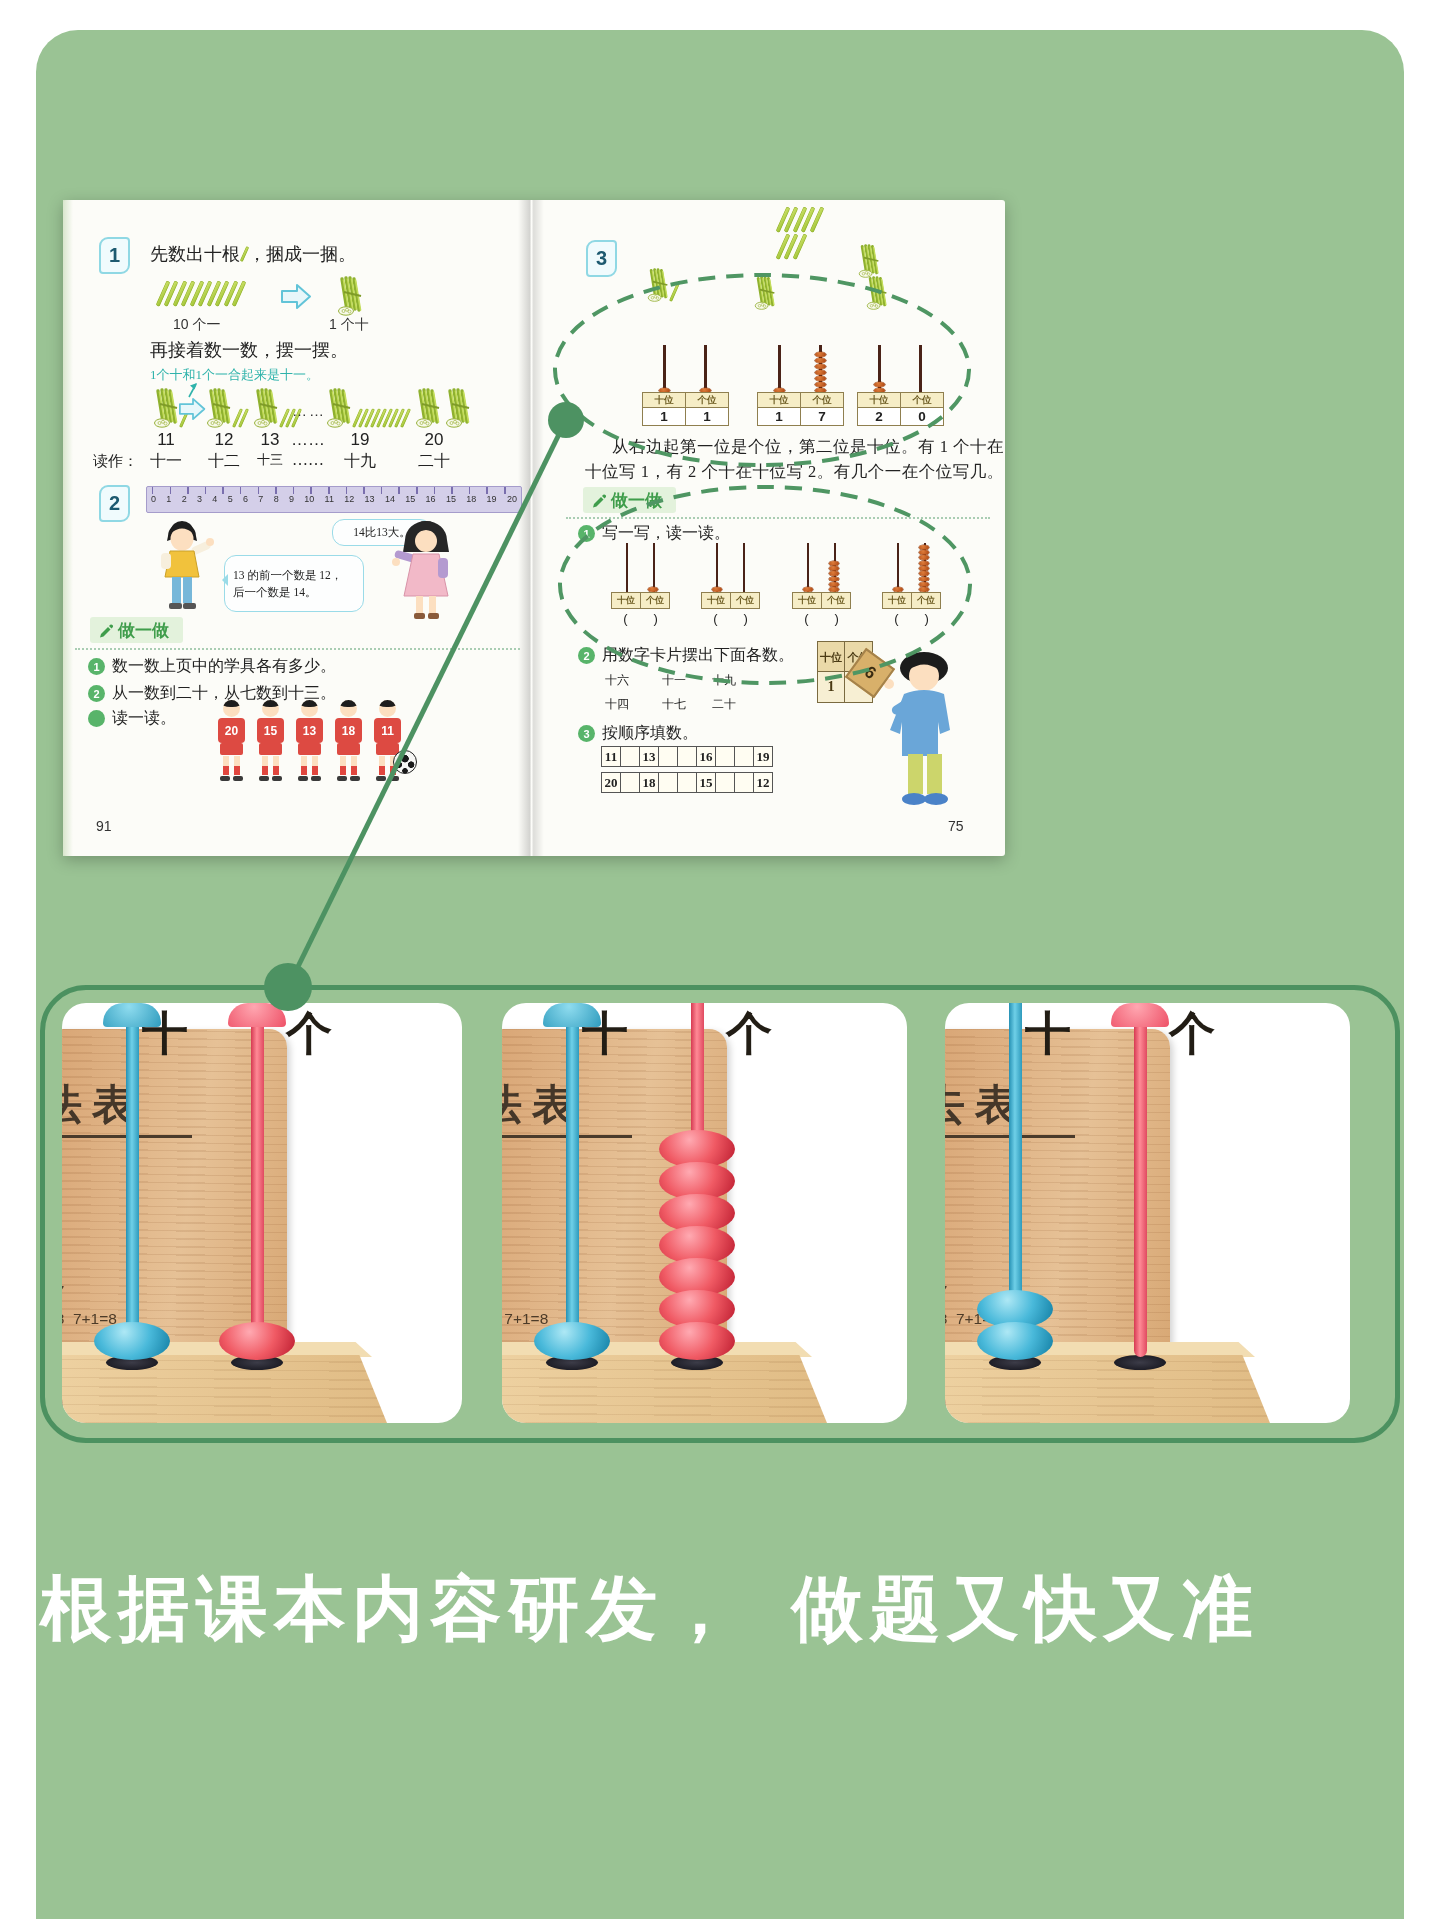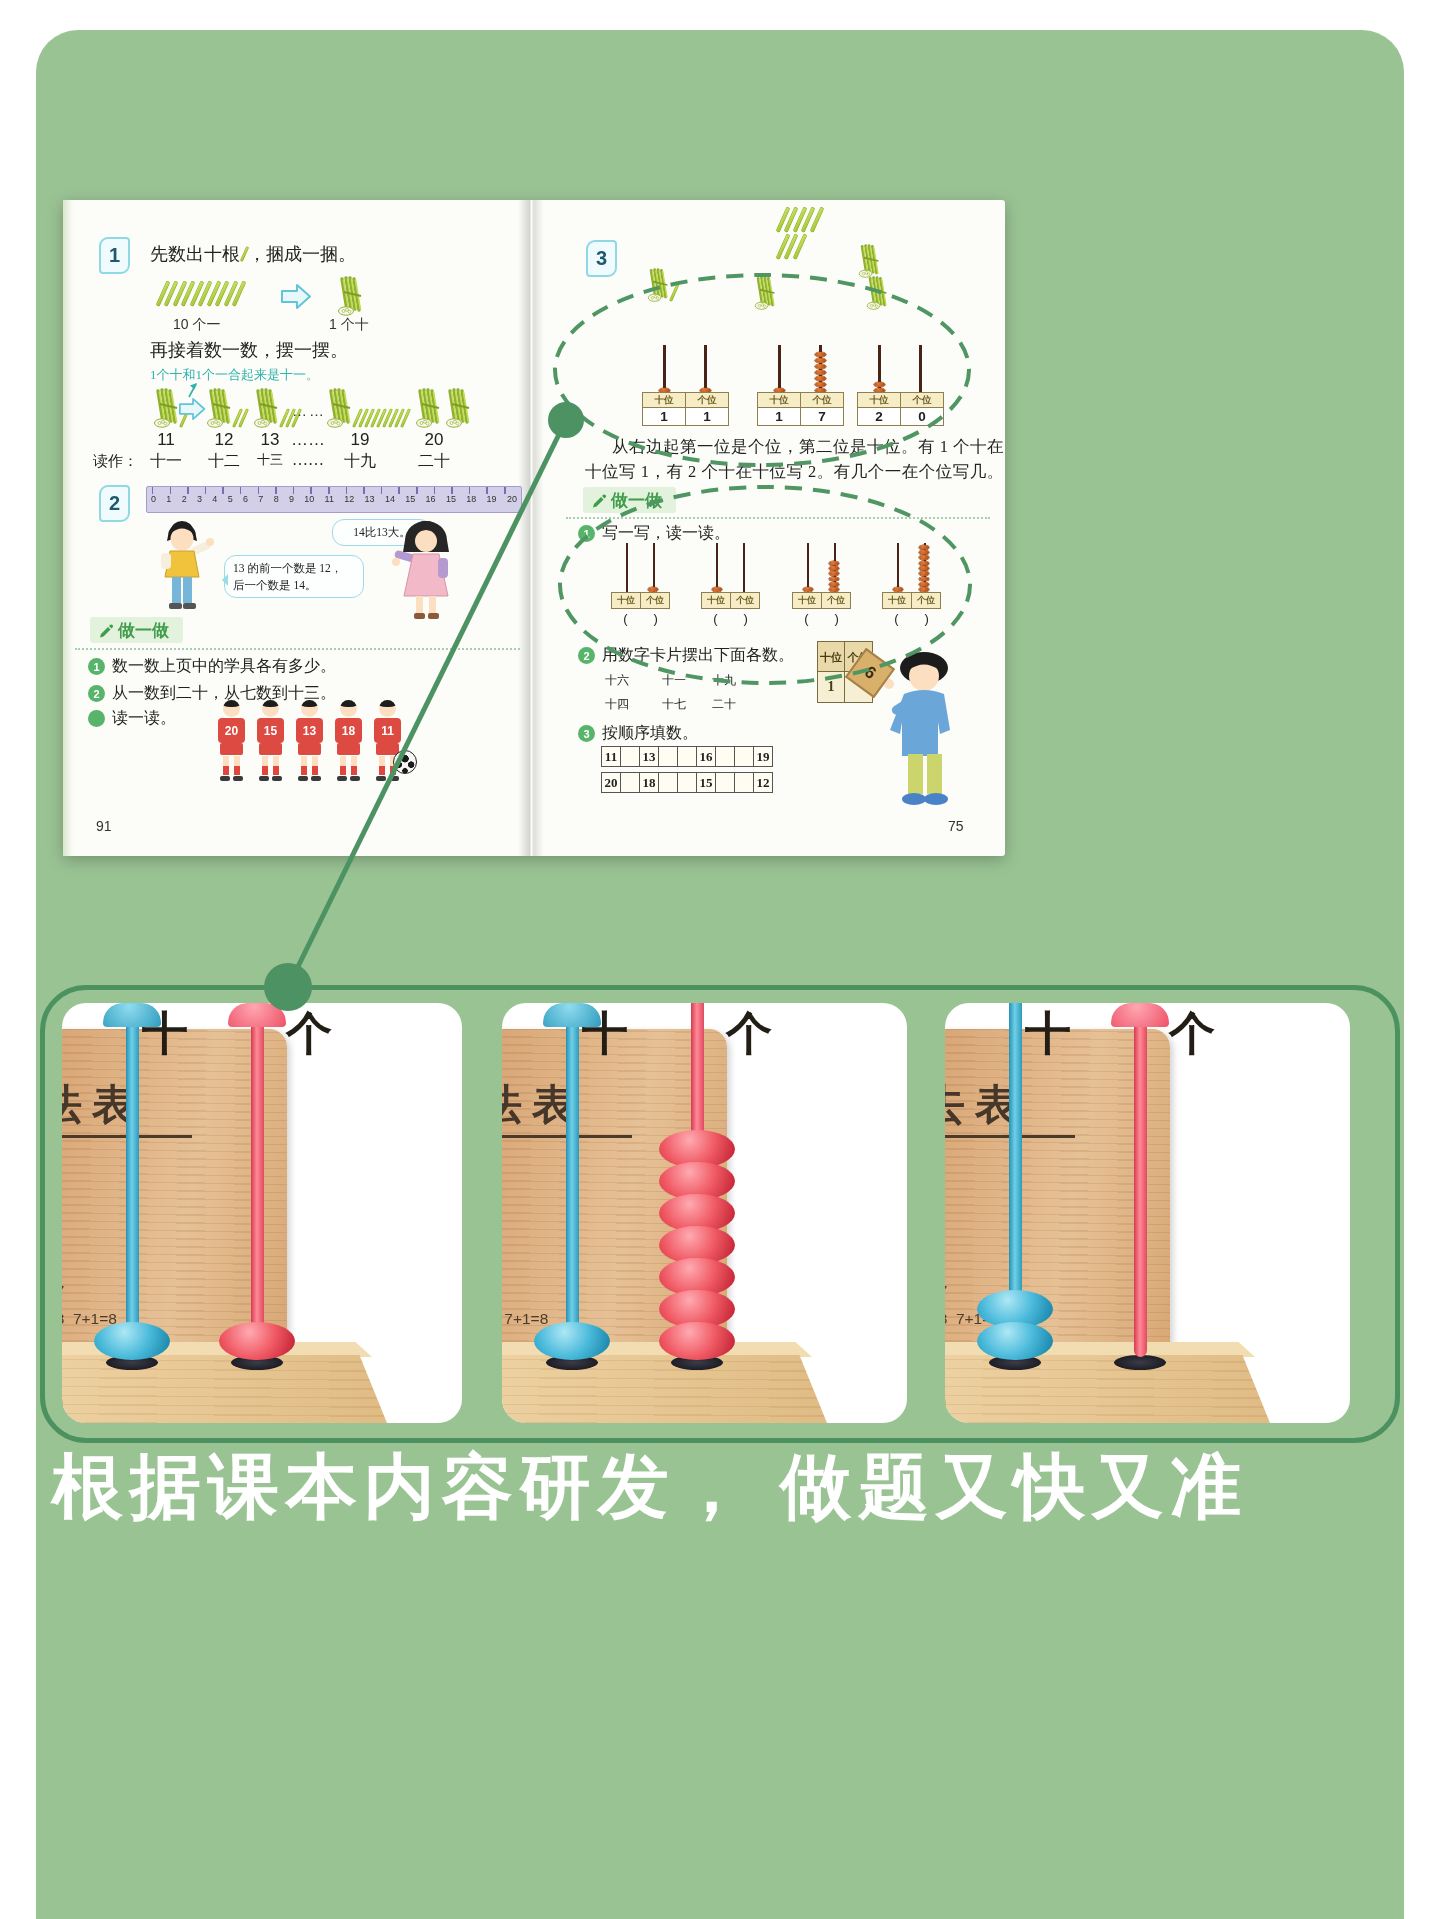--- a/index.html
+++ b/index.html
@@ -46,21 +46,21 @@
 
   
   .ruler{position:absolute;left:146px;top:486px;width:376px;height:27px;background:#d4cfe9;
          border:1.5px solid #a59ccb;border-radius:2px;box-sizing:border-box;}
   .ruler .ticks{height:7px;margin:0 5px;background:repeating-linear-gradient(to right,#7a6fae 0 1.5px,rgba(0,0,0,0) 1.5px 17.6px);}
   .ruler .nums{display:flex;justify-content:space-between;padding:0 4px;font-size:9px;color:#333;}
 
   
   .bub{position:absolute;background:#fdfefe;border:1.5px solid #9adbe8;border-radius:12px;
        font-size:11.5px;line-height:1.45;color:#222;font-family:"Liberation Serif",serif;}
-  .bub-boy{left:224px;top:555px;width:122px;padding:4px 8px;}
+  .bub-boy{left:224px;top:555px;width:122px;padding:11px 8px;}
   .bub-boy::before{content:"";position:absolute;left:-9px;top:18px;border:6px solid rgba(0,0,0,0);border-right-color:#9adbe8;}
   .bub-girl{left:296px;top:519px;width:86px;padding:4px 6px;text-align:center;}
   .bub-girl::after{content:"";position:absolute;right:-9px;top:10px;border:6px solid rgba(0,0,0,0);border-left-color:#9adbe8;}
 
   
   .prac-chip{position:absolute;height:26px;background:#e3f2dc;border-radius:3px;display:flex;align-items:center;
              padding:0 14px 0 8px;gap:5px;}
   .prac-chip b{color:#3f9d4b;font-size:17px;font-weight:700;font-family:"Liberation Serif",serif;}
   .dotline{position:absolute;border-top:2px dotted #a9cdb3;}
   .pitem{position:absolute;display:flex;align-items:center;gap:7px;}
@@ -150,22 +150,22 @@
   .washer-t{left:44px;} .washer-o{left:169px;}
   .base-top{position:absolute;left:-20px;top:339px;width:330px;height:15px;background:#f2ddb2;
             clip-path:polygon(0 100%,100% 100%,95% 0,2% 0);}
   .base-front{position:absolute;left:-20px;top:352px;width:345px;height:68px;
               background:repeating-linear-gradient(.5deg,rgba(120,70,25,.10) 0 1.5px,rgba(0,0,0,0) 1.5px 9px),
                          linear-gradient(100deg,#eed2a2,#e0bb84);
               clip-path:polygon(0 0,92% 0,100% 100%,0 100%);}
   .base-char{position:absolute;top:0px;font-size:46px;font-weight:700;color:#221d15;font-family:"Liberation Serif",serif;}
 
   
-  .slogan{position:absolute;left:36px;top:1440px;width:1228px;text-align:center;color:#fff;
-          font-size:71px;font-weight:800;letter-spacing:7px;z-index:2;}
+  .slogan{position:absolute;left:36px;top:1562px;width:1228px;text-align:center;color:#fff;
+          font-size:71px;font-weight:800;letter-spacing:7px;z-index:2;font-family:Liberation Mono, monospace;}
 </style>
 </head>
 <body>
 
 <svg width="0" height="0" style="position:absolute">
   <defs>
     <g id="bundleg">
       <g stroke="#8fb12f" stroke-width="3.4" stroke-linecap="round">
         <line x1="7" y1="3" x2="12" y2="34"></line>
           <line x1="11" y1="2" x2="16" y2="33"></line>

